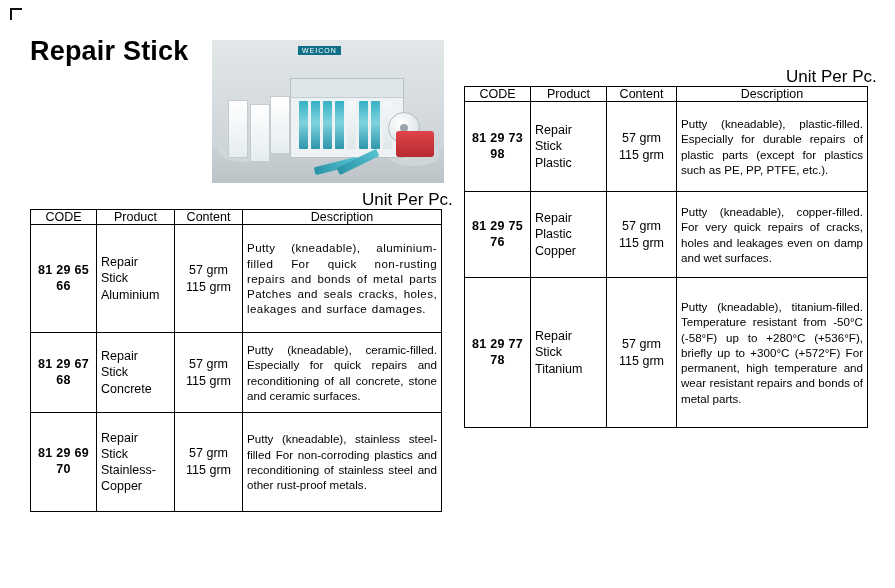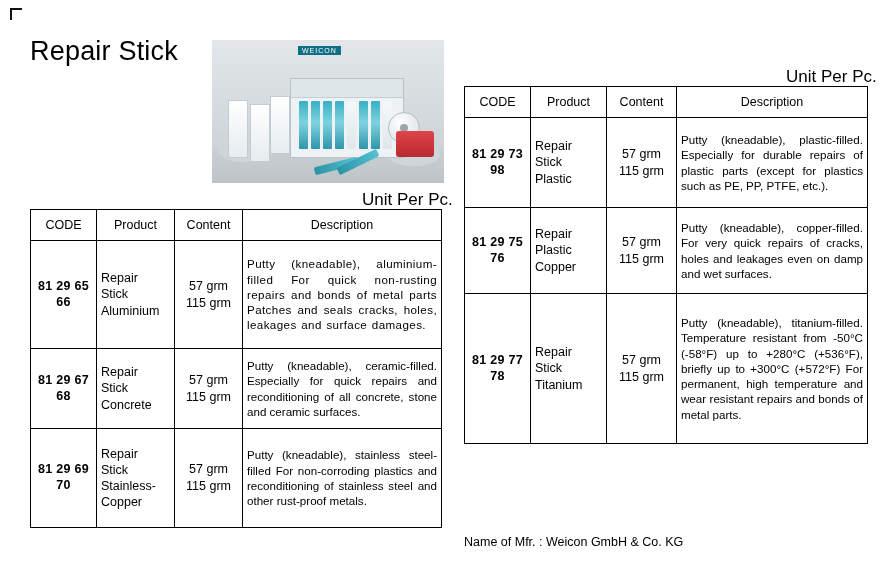--- a/index.html
+++ b/index.html
@@ -19,21 +19,21 @@
     position: absolute;
     inset: 0;
   }
 
   
   .page-title {
     position: absolute;
     left: 30px;
     top: 36px;
     font-size: 27px;
-    font-weight: normal;
+    font-weight: bold;
     letter-spacing: 0.2px;
     color: #000;
   }
 
   
   .photo {
     position: absolute;
     left: 212px;
     top: 40px;
     width: 232px;
@@ -148,21 +148,21 @@
   }
   table.spec th, table.spec td {
     border: 1px solid #000;
     vertical-align: middle;
     padding: 3px 4px;
   }
   table.spec th {
     font-weight: normal;
     font-size: 12.5px;
     text-align: center;
-    padding: 8px 2px;
+    padding: 0 2px;
   }
   td.code {
     text-align: center;
     font-weight: bold;
     font-size: 12.5px;
     line-height: 1.25;
     letter-spacing: 0.3px;
   }
   td.product {
     font-size: 12.5px;
@@ -370,15 +370,14 @@
         </td>
         <td class="content">
           <div>57 grm</div>
           <div>115 grm</div>
         </td>
         <td class="desc">Putty (kneadable), titanium-filled.      Temperature resistant from -50°C (-58°F) up to +280°C (+536°F), briefly up to +300°C (+572°F)  For permanent, high temperature and wear resistant repairs and bonds of metal parts.</td>
       </tr>
     </tbody>
   </table>
 
-  <div class="mfr" style="left:464px; top:535px;">Name of Mfr. : Weicon GmbH &amp; Co. KG</div>
 
 </div>
 
 </body></html>

